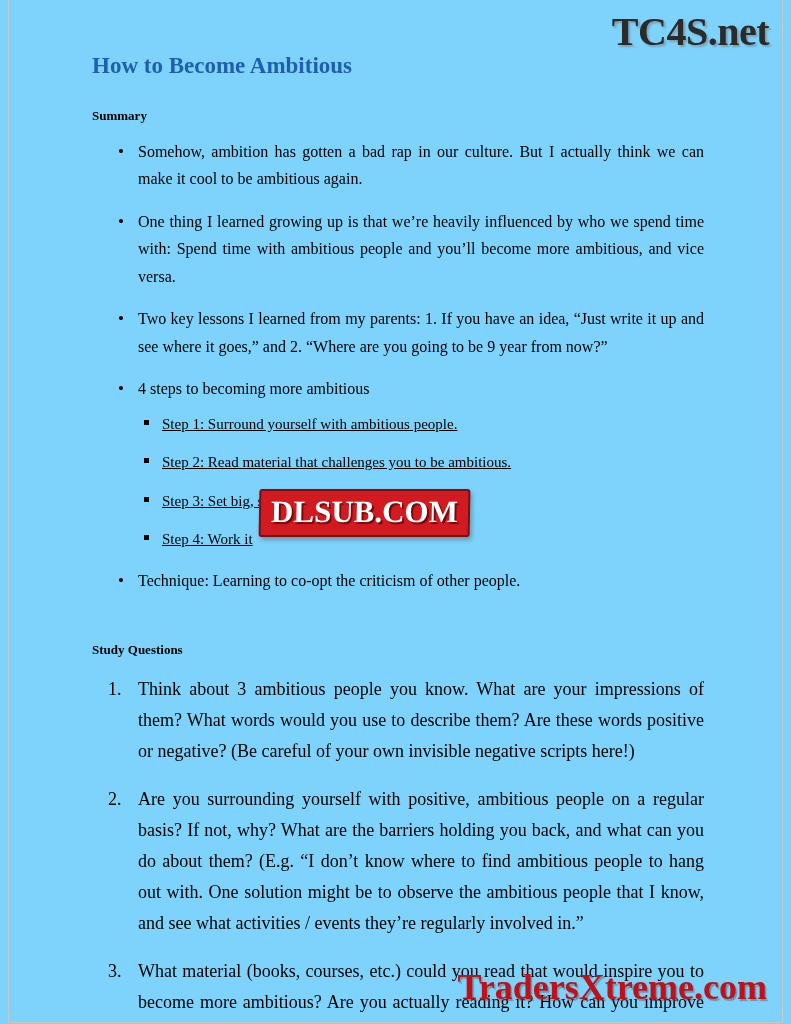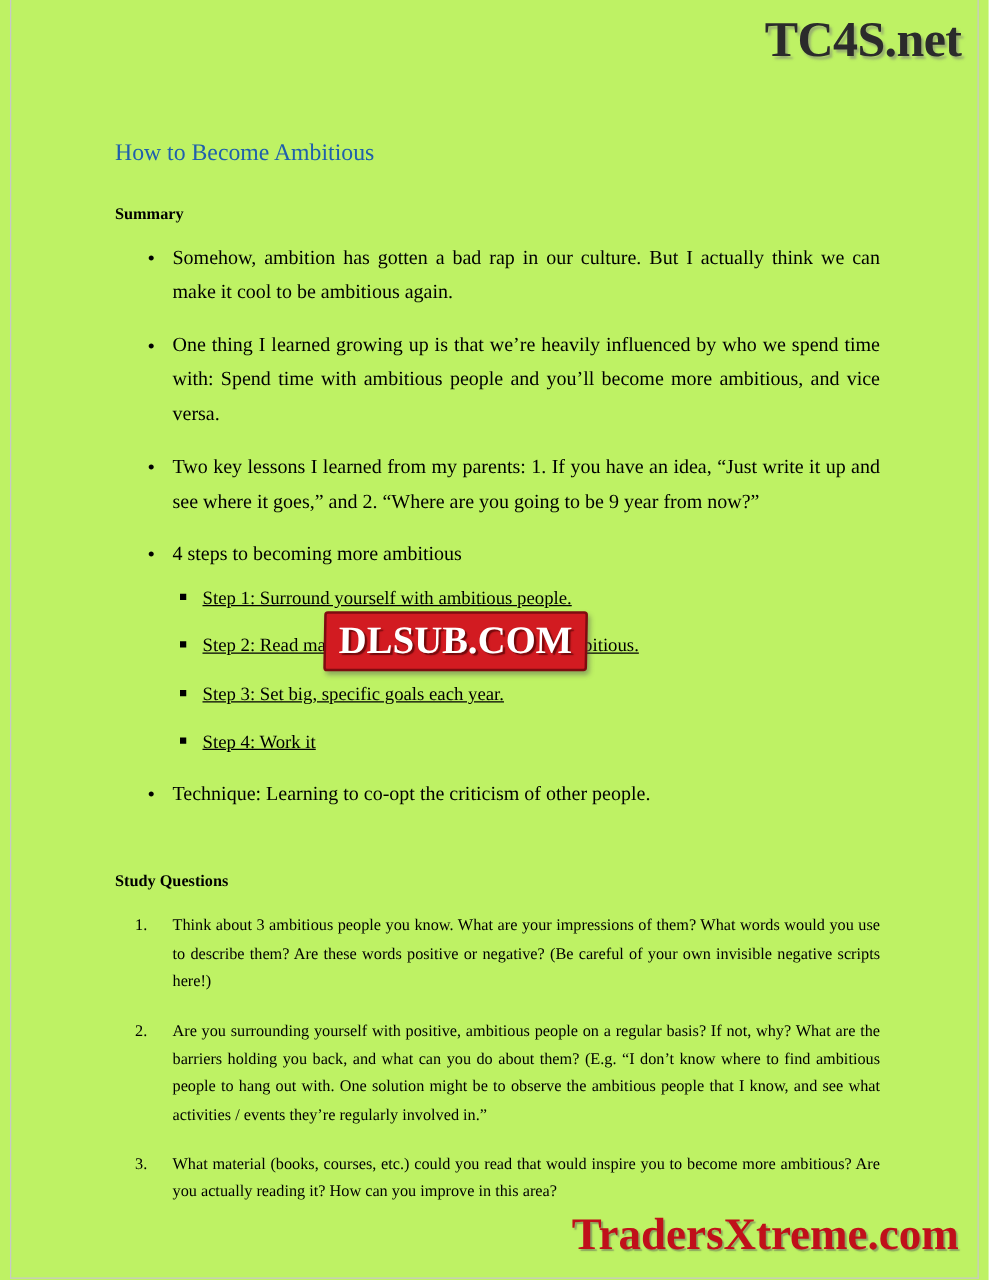--- a/index.html
+++ b/index.html
@@ -4,21 +4,21 @@
 <style>
   html, body {
     margin: 0;
     padding: 0;
     background: #ffffff;
   }
   .page {
     position: relative;
     width: 791px;
     height: 1024px;
-    background: #bef264;
+    background: #7dd3fc;
     overflow: hidden;
     font-family: "Liberation Serif", serif;
     color: #000000;
   }
   .page-border {
     position: absolute;
     left: 8px;
     top: 0;
     width: 775px;
     height: 1023px;
@@ -78,25 +78,25 @@
 
   .content {
     position: absolute;
     left: 92px;
     top: 0;
     width: 612px;
   }
 
   h1.doc-title {
     font-family: "Liberation Serif", serif;
-    font-size: 19px;
-    font-weight: normal;
+    font-size: 23px;
+    font-weight: bold;
     color: #1f5fad;
     margin: 0;
-    padding-top: 112px;
+    padding-top: 52px;
     line-height: 1.2;
   }
 
   .section-head {
     font-size: 13px;
     font-weight: bold;
     margin-top: 28px;
     margin-bottom: 0;
   }
   .section-head.study {
@@ -153,21 +153,21 @@
   ol.questions {
     list-style: none;
     margin: 16px 0 0 0;
     padding: 0;
     counter-reset: q;
   }
   ol.questions > li {
     position: relative;
     padding-left: 46px;
     margin-bottom: 17px;
-    font-size: 13px;
+    font-size: 18px;
     line-height: 1.72;
     text-align: justify;
     counter-increment: q;
   }
   ol.questions > li::before {
     content: counter(q) ".";
     position: absolute;
     left: 16px;
     top: 0;
   }

